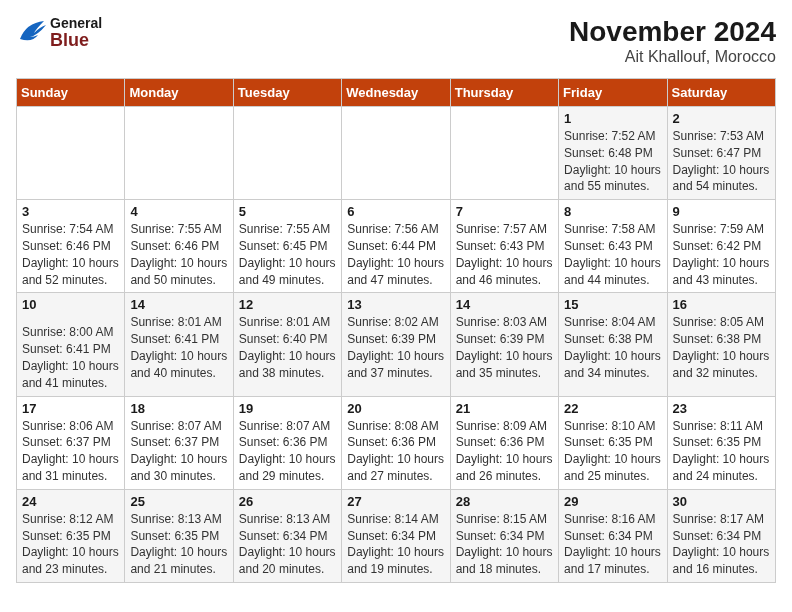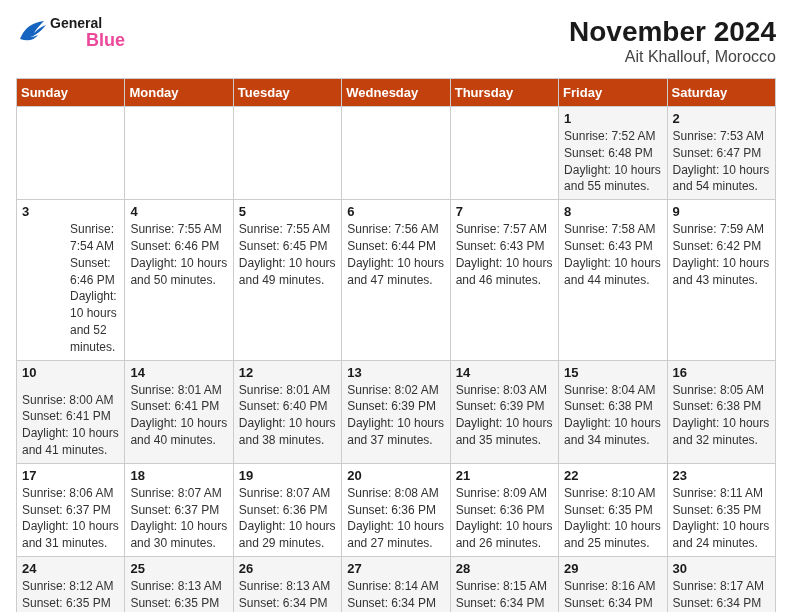--- a/index.html
+++ b/index.html
@@ -88,21 +88,21 @@
 <div class="header">
   <div class="logo">
     <div class="logo-row">
       <span>
         <svg width="32" height="26" viewBox="0 0 32 26">
           <path d="M4 20 Q10 4 28 2 Q20 10 18 14 Q24 8 30 6 Q22 16 14 18 Q18 18 22 16 Q16 24 4 20Z" fill="#1565c0"></path>
         </svg>
       </span>
       <div>
         <div style="font-size:14px;font-weight:bold;color:#1a1a1a;line-height:1.1;">General</div>
-        <div style="font-size:18px;font-weight:bold;color:#ec4899;line-height:1.1;margin-left:36px;">Blue</div>
+        <div style="font-size:18px;font-weight:bold;color:#7f1d1d;line-height:1.1;">Blue</div>
       </div>
     </div>
   </div>
   <div class="title-block">
     <div class="month-title">November 2024</div>
     <div class="subtitle">Ait Khallouf, Morocco</div>
   </div>
 </div>
 
 <table>
@@ -133,21 +133,21 @@
         <td>
           <span class="day-num">2</span>
           <div class="day-info" style="white-space: pre-line;">Sunrise: 7:53 AM
 Sunset: 6:47 PM
 Daylight: 10 hours and 54 minutes.</div>
         </td>
       </tr>
       <tr>
         <td>
           <span class="day-num">3</span>
-          <div class="day-info" style="white-space: pre-line; margin-left: 48px;">Sunrise: 7:54 AM
+          <div class="day-info" style="white-space: pre-line;">Sunrise: 7:54 AM
 Sunset: 6:46 PM
 Daylight: 10 hours and 52 minutes.</div>
         </td>
         <td>
           <span class="day-num">4</span>
           <div class="day-info" style="white-space: pre-line;">Sunrise: 7:55 AM
 Sunset: 6:46 PM
 Daylight: 10 hours and 50 minutes.</div>
         </td>
         <td>

